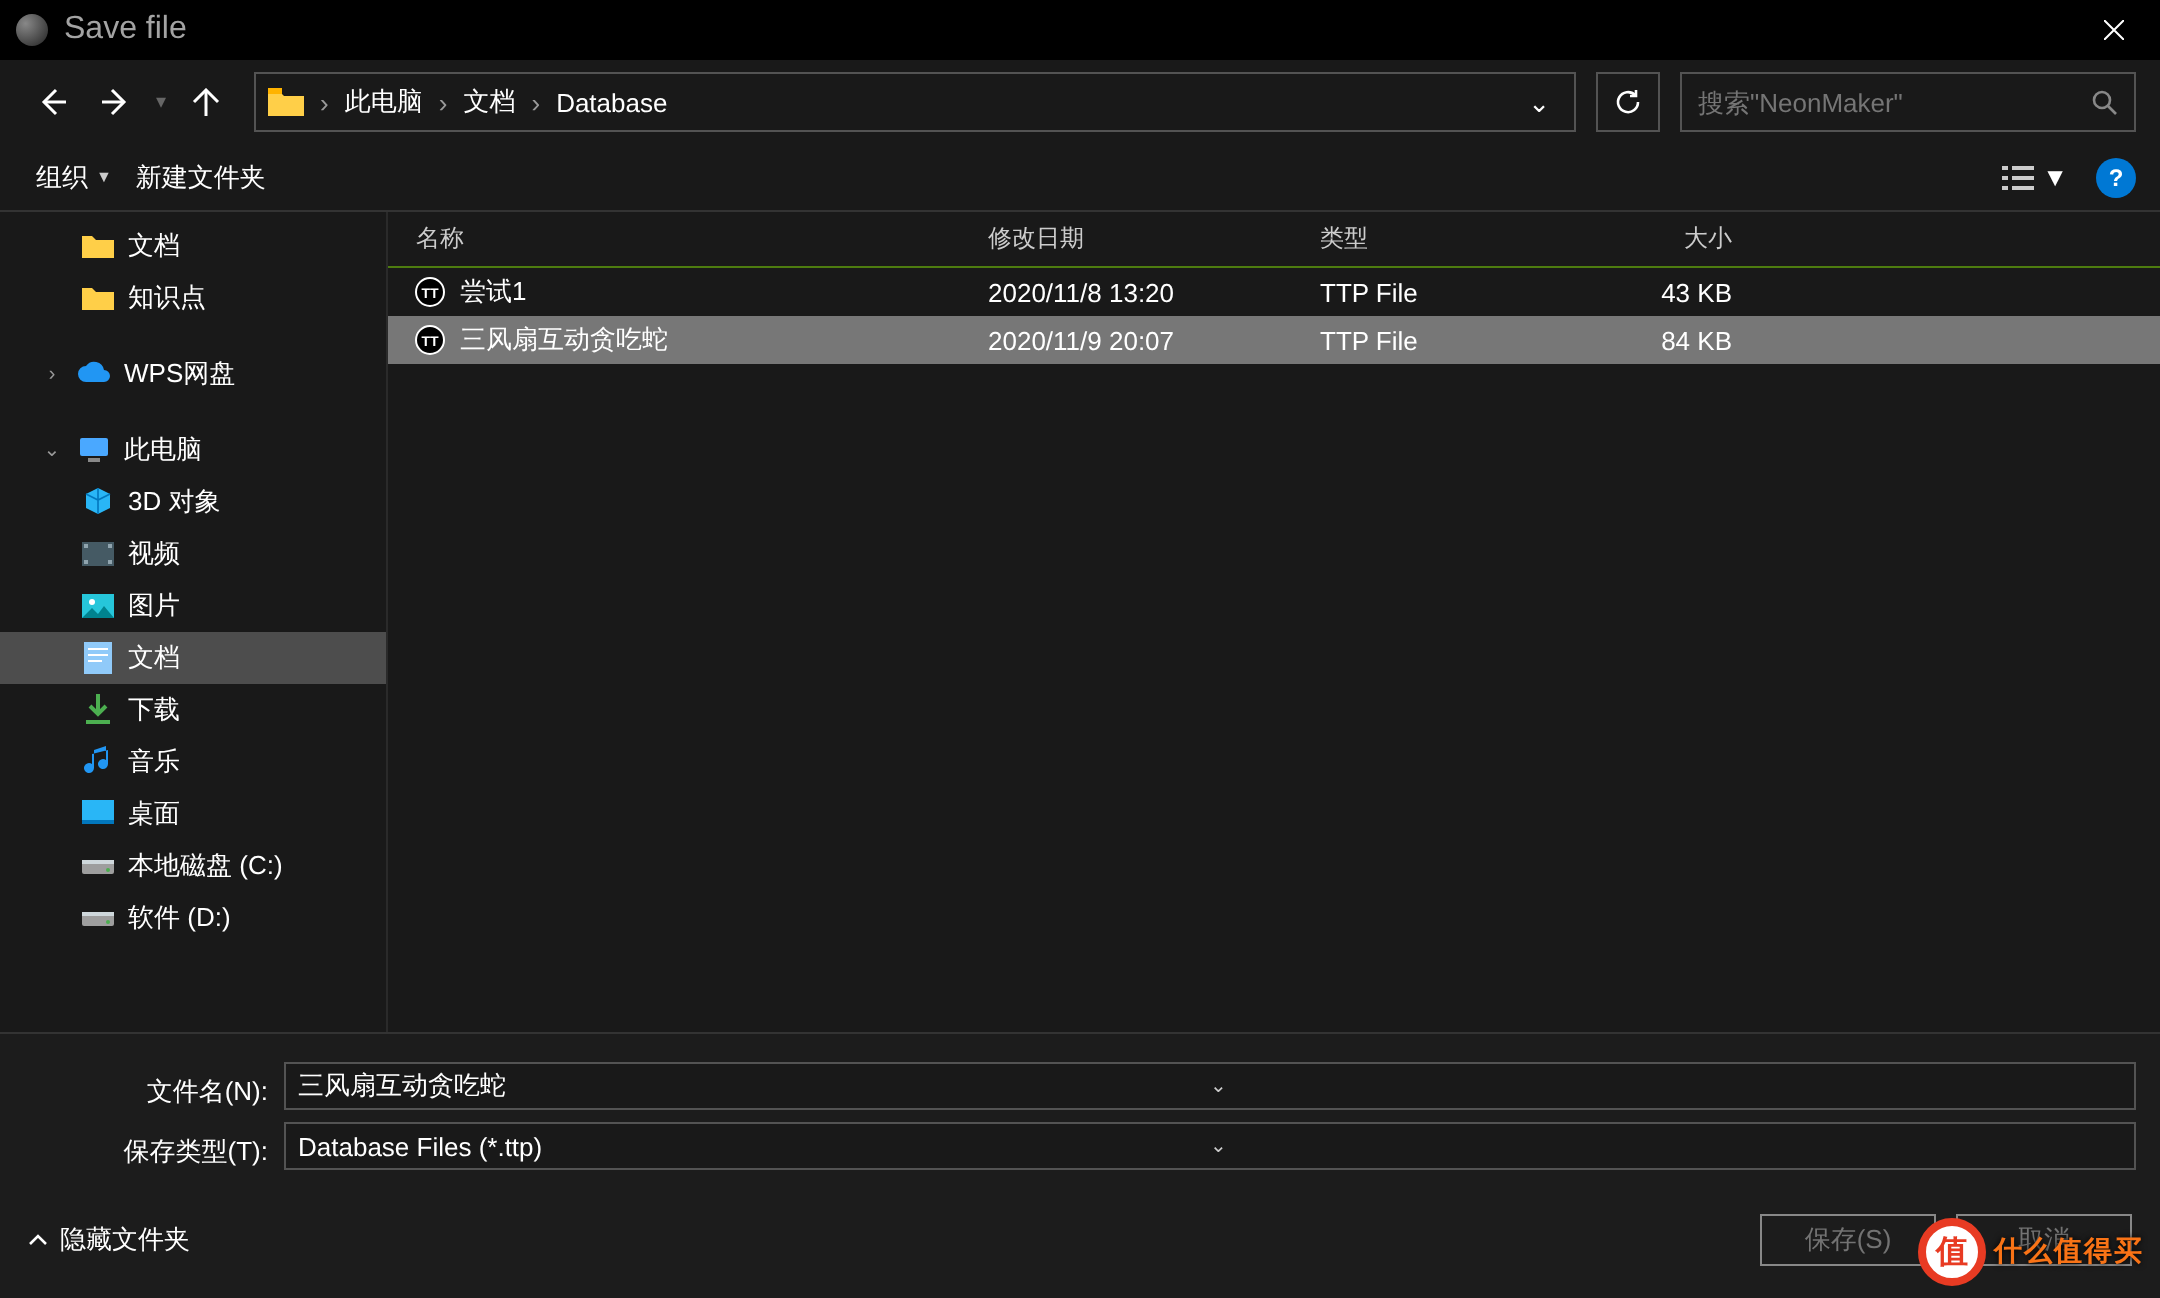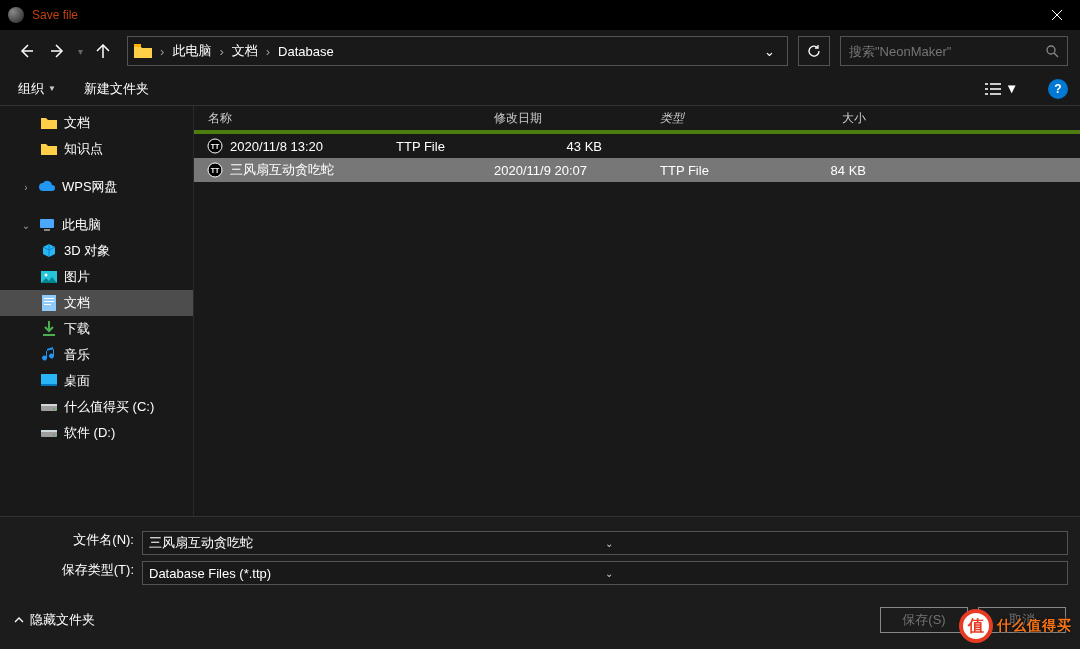--- a/index.html
+++ b/index.html
@@ -2,74 +2,74 @@
 <html><head>
 <meta charset="utf-8">
 <style>
   * { box-sizing: border-box; margin: 0; padding: 0; font-family: "Segoe UI", "Microsoft YaHei", sans-serif; }
   body { background: #202020; color: #fff; width: 1080px; height: 649px; overflow: hidden; font-size: 13px; }
   .window { width: 100%; height: 100%; display: flex; flex-direction: column; background: #191919; }
   
   
   .titlebar { height: 30px; background: #000; display: flex; align-items: center; padding: 0 0 0 8px; }
   .titlebar .app-icon { width: 16px; height: 16px; margin-right: 8px; border-radius: 50%; background: radial-gradient(circle at 30% 30%, #888, #222); }
-  .titlebar .title { flex: 1; font-size: 12px; color: #c2410c; }
+  .titlebar .title { flex: 1; font-size: 16px; color: #a3a3a3; }
   .titlebar .close { width: 46px; height: 30px; display: flex; align-items: center; justify-content: center; cursor: pointer; }
   
   
   .navbar { height: 42px; display: flex; align-items: center; padding: 6px 12px; gap: 4px; }
   .nav-btn { width: 28px; height: 28px; display: flex; align-items: center; justify-content: center; color: #888; cursor: pointer; }
   .nav-btn.enabled { color: #fff; }
   .nav-separator { color: #666; font-size: 10px; margin: 0 2px; }
   .address { flex: 1; height: 30px; border: 1px solid #535353; display: flex; align-items: center; padding: 0 4px; margin: 0 6px; }
   .folder-ico { width: 18px; height: 14px; margin: 0 6px 0 2px; }
   .crumb { padding: 0 6px; cursor: pointer; }
   .crumb-sep { color: #999; padding: 0 2px; }
   .addr-drop { margin-left: auto; padding: 0 8px; color: #fff; cursor: pointer; }
   .refresh { width: 32px; height: 30px; border: 1px solid #535353; display: flex; align-items: center; justify-content: center; cursor: pointer; margin-right: 6px; }
   .searchbox { width: 228px; height: 30px; border: 1px solid #535353; display: flex; align-items: center; padding: 0 8px; }
   .searchbox input { flex: 1; background: transparent; border: none; color: #888; outline: none; font-size: 13px; }
   .searchbox .mag { color: #888; cursor: pointer; }
   
   
-  .toolbar { height: 34px; border-bottom: 1px solid #333; display: flex; align-items: center; padding: 0 12px; gap: 16px; justify-content: space-between; }
+  .toolbar { height: 34px; border-bottom: 1px solid #333; display: flex; align-items: center; padding: 0 12px; gap: 0; justify-content: space-between; }
   .tool-item { padding: 4px 6px; cursor: pointer; display: flex; align-items: center; gap: 4px; }
   .tool-item .caret { font-size: 8px; color: #ccc; }
   .toolbar .spacer { flex: 1; }
   .view-btn { display:flex; align-items:center; gap:4px; padding: 4px 6px; cursor: pointer; }
   .help-btn { width: 20px; height: 20px; border-radius: 50%; background: #0078d4; color: #fff; display: flex; align-items: center; justify-content: center; font-size: 12px; font-weight: bold; margin-left: 8px; cursor: pointer; }
   
   
   .main { flex: 1; display: flex; min-height: 0; }
   .sidebar { width: 194px; background: #191919; overflow-y: auto; border-right: 1px solid #2a2a2a; padding-top: 4px; }
   .tree-item { height: 26px; display: flex; align-items: center; cursor: pointer; padding-left: 20px; gap: 6px; white-space: nowrap; }
   .tree-item.l2 { padding-left: 40px; }
   .tree-item.selected { background: #4d4d4d; }
   .tree-item .exp { width: 12px; color: #999; font-size: 10px; display:inline-flex; justify-content:center; }
   .tree-item .ico { width: 18px; height: 16px; display:inline-flex; align-items:center; justify-content:center; }
   
   
   .filearea { flex: 1; display: flex; flex-direction: column; background: #191919; }
-  .columns { height: 28px; display: flex; align-items: center; border-bottom: 4px solid #4d7c0f; color: #ccc; font-size: 12px; }
+  .columns { height: 28px; display: flex; align-items: center; border-bottom: 1px solid #4d7c0f; color: #ccc; font-size: 12px; }
   .col-name { width: 300px; padding-left: 14px; }
   .col-date { width: 166px; }
-  .col-type { width: 134px; font-style: italic; }
+  .col-type { width: 134px; }
   .col-size { width: 80px; text-align: right; padding-right: 8px; }
   .rows { flex: 1; overflow: auto; }
   .row { height: 24px; display: flex; align-items: center; cursor: pointer; font-size: 13px; }
   .row.selected { background: #777; }
   .row .rico { width: 18px; height: 18px; margin: 0 6px 0 12px; display:inline-flex; align-items:center; justify-content:center; }
   .row .rname { width: 264px; }
   .row .rdate { width: 166px; }
   .row .rtype { width: 134px; }
   .row .rsize { width: 80px; text-align: right; padding-right: 8px; }
   
   
   .bottom { border-top: 1px solid #333; padding: 14px 12px 6px 12px; background: #1c1c1c; }
-  .fieldrow { display: flex; align-items: flex-start; margin-bottom: 6px; }
+  .fieldrow { display: flex; align-items: flex-end; margin-bottom: 6px; }
   .fieldrow label { width: 130px; text-align: right; padding-right: 8px; font-size: 13px; }
   .fieldrow .combo { flex: 1; height: 24px; border: 1px solid #535353; background: #191919; display: flex; align-items: center; padding: 0 6px; cursor: text; }
   .fieldrow .combo span { flex: 1; }
   .fieldrow .combo .dd { color: #ccc; font-size: 10px; cursor: pointer; }
   
   
   .footer { display: flex; align-items: center; padding: 10px 14px 16px 14px; background: #1c1c1c; position: relative; }
   .footer .hide { cursor: pointer; display: flex; align-items: center; gap: 6px; }
   .footer .spacer { flex: 1; }
   .footer .btn { width: 88px; height: 26px; border: 1px solid #888; background: transparent; color: #737373; cursor: pointer; margin-left: 10px; font-size: 13px; }
@@ -216,20 +216,32 @@
             <svg width="16" height="16" viewBox="0 0 16 16">
               <path d="M8 1l6 3v7l-6 3-6-3V4z" fill="#29b6f6"></path>
               <path d="M8 1v13M2 4l6 3 6-3" stroke="#0277bd" stroke-width="0.8" fill="none"></path>
             </svg>
           </span>
           <span>3D 对象</span>
         </div>
         <div class="tree-item l2">
           <span class="ico">
             <svg width="16" height="12" viewBox="0 0 16 12">
+              <rect width="16" height="12" fill="#455a64"></rect>
+              <rect x="1" y="1" width="2" height="2" fill="#90a4ae"></rect>
+              <rect x="1" y="9" width="2" height="2" fill="#90a4ae"></rect>
+              <rect x="13" y="1" width="2" height="2" fill="#90a4ae"></rect>
+              <rect x="13" y="9" width="2" height="2" fill="#90a4ae"></rect>
+            </svg>
+          </span>
+          <span>视频</span>
+        </div>
+        <div class="tree-item l2">
+          <span class="ico">
+            <svg width="16" height="12" viewBox="0 0 16 12">
               <rect width="16" height="12" fill="#26c6da"></rect>
               <circle cx="5" cy="4" r="1.5" fill="#fff"></circle>
               <path d="M0 12l5-5 3 3 3-4 5 6z" fill="#00838f"></path>
             </svg>
           </span>
           <span>图片</span>
         </div>
         <div class="tree-item l2 selected">
           <span class="ico">
             <svg width="14" height="16" viewBox="0 0 14 16">
@@ -268,21 +280,21 @@
           <span>桌面</span>
         </div>
         <div class="tree-item l2">
           <span class="ico">
             <svg width="16" height="12" viewBox="0 0 16 12">
               <rect x="0" y="3" width="16" height="7" rx="1" fill="#9e9e9e"></rect>
               <rect x="0" y="3" width="16" height="2" fill="#cfd8dc"></rect>
               <circle cx="13" cy="8" r="1" fill="#4caf50"></circle>
             </svg>
           </span>
-          <span>什么值得买 (C:)</span>
+          <span>本地磁盘 (C:)</span>
         </div>
         <div class="tree-item l2">
           <span class="ico">
             <svg width="16" height="12" viewBox="0 0 16 12">
               <rect x="0" y="3" width="16" height="7" rx="1" fill="#9e9e9e"></rect>
               <rect x="0" y="3" width="16" height="2" fill="#cfd8dc"></rect>
               <circle cx="13" cy="8" r="1" fill="#4caf50"></circle>
             </svg>
           </span>
           <span>软件 (D:)</span>
@@ -296,20 +308,21 @@
         <div class="col-size">大小</div>
       </div>
       <div class="rows" id="rows">
           <div class="row">
             <span class="rico">
               <svg width="16" height="16" viewBox="0 0 16 16">
                 <circle cx="8" cy="8" r="7" fill="#000" stroke="#fff" stroke-width="1"></circle>
                 <text x="8" y="11" text-anchor="middle" font-size="7" fill="#fff" font-weight="bold">TT</text>
               </svg>
             </span>
+            <span class="rname">尝试1</span>
             <span class="rdate">2020/11/8 13:20</span>
             <span class="rtype">TTP File</span>
             <span class="rsize">43 KB</span>
           </div>
           <div class="row selected">
             <span class="rico">
               <svg width="16" height="16" viewBox="0 0 16 16">
                 <circle cx="8" cy="8" r="7" fill="#000" stroke="#fff" stroke-width="1"></circle>
                 <text x="8" y="11" text-anchor="middle" font-size="7" fill="#fff" font-weight="bold">TT</text>
               </svg>

